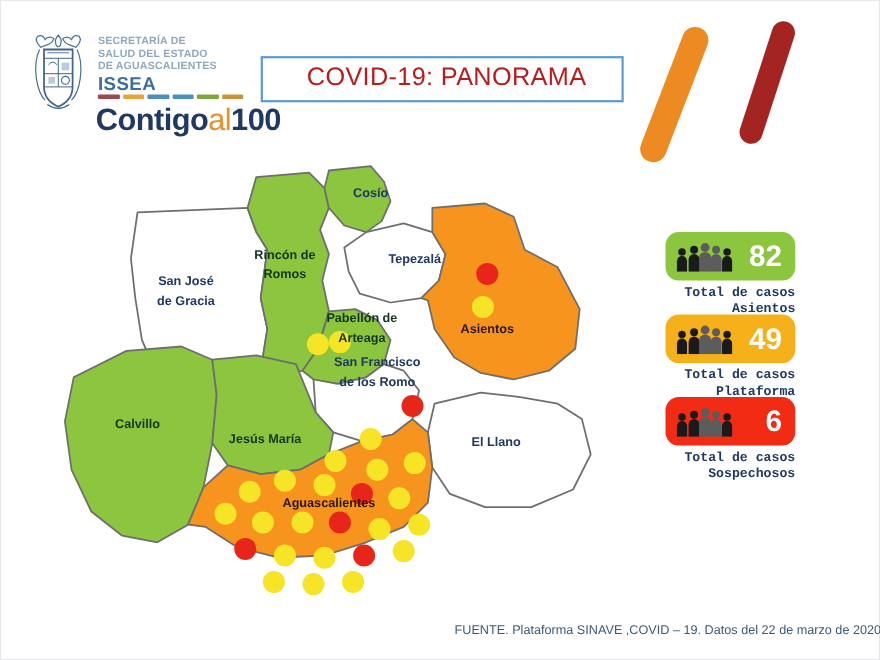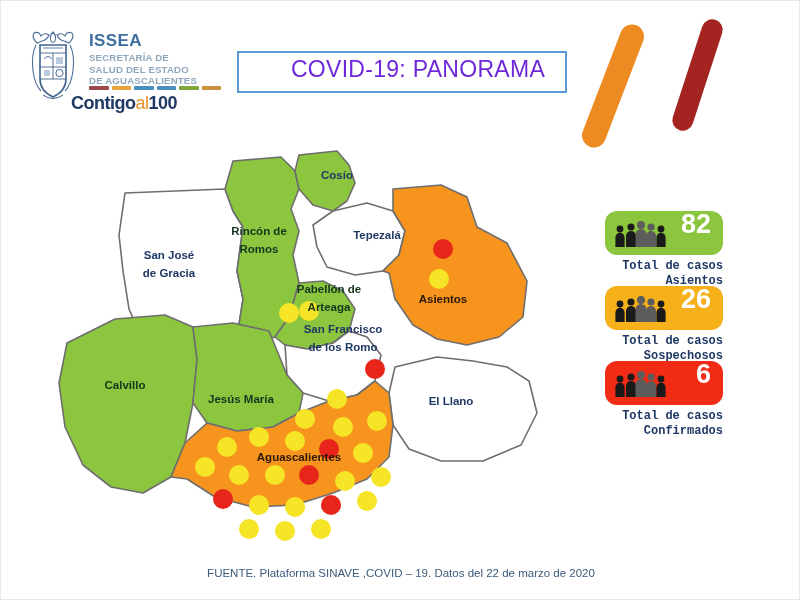--- a/index.html
+++ b/index.html
@@ -37,34 +37,34 @@
   #issea-sub {
     font-size:9.6px; font-weight:bold; color:#8FA8BE;
     line-height:1.2; letter-spacing:.2px; margin-top:1px;
   }
   #rule-multicolor {
     position:absolute; left:66px; top:57px; width:132px; height:4px;
     display:flex; gap:3px;
   }
   #rule-multicolor i { flex:1; height:100%; display:block; border-radius:1px; }
   #contigo {
-    position:absolute; left:48px; top:64px;
-    font-size:18px; font-weight:bold; color:#1F3864; letter-spacing:-.5px;
+    position:absolute; left:64px; top:64px;
+    font-size:28px; font-weight:bold; color:#1F3864; letter-spacing:-.5px;
     white-space:nowrap;
   }
   #contigo .al { color:#E8912B; font-weight:normal; }
 
   
   #title-box {
     position:absolute; left:236px; top:50px; width:330px; height:42px;
     background:#ffffff; border:2px solid #5B9BD5;
   }
   #title-line1 {
-    position:absolute; left:252px; top:55px; width:330px;
-    text-align:center; font-size:23px; color:#6d28d9; letter-spacing:.3px;
+    position:absolute; left:240px; top:55px; width:330px;
+    text-align:center; font-size:23px; color:#b91c1c; letter-spacing:.3px;
   }
   #title-line2 {
     position:absolute; left:236px; top:86px; width:330px;
     text-align:center; font-size:23px; color:#1a1a1a; letter-spacing:.3px;
   }
 
   
   #map-wrap { position:absolute; left:36px; top:130px; width:560px; height:420px; }
   #map-svg { width:100%; height:100%; display:block; }
   .muni-label {
@@ -72,39 +72,39 @@
     font-size:11.5px; font-weight:bold; fill:#1F3864;
     text-anchor:middle; paint-order:stroke;
   }
   .muni-label.on-green { fill:#14361F; }
   .muni-label.on-orange { fill:#2b1708; }
 
   
   .stat { position:absolute; left:604px; width:118px; }
   .stat-pill {
     height:44px; border-radius:12px; position:relative;
-    display:flex; justify-content:flex-end;
+    display:flex; align-items:center; justify-content:flex-end;
     padding-right:12px;
   }
   .stat-num {
     font-size:27px; font-weight:bold; color:#ffffff; line-height:1;
   }
   .stat-icon { position:absolute; left:9px; top:9px; width:52px; height:27px; }
   .stat-caption {
     margin-top:4px; text-align:right;
     font-size:12px; font-weight:bold; color:#1F3864; line-height:1.25;font-family:Liberation Mono, monospace;
   }
   #stat-negativos { top:210px; }
   #stat-sospechosos { top:285px; }
   #stat-confirmados { top:360px; }
 
   
   #footer {
     position:absolute; left:0; top:566px; width:800px;
-    text-align:center; font-size:11.5px; color:#3C5A7A;
+    text-align:right; font-size:11.5px; color:#3C5A7A;
   }
 </style>
 </head>
 <body>
 
 <div id="slide">
 
   <div class="swoosh" id="swoosh-orange"></div>
   <div class="swoosh" id="swoosh-red"></div>
 
@@ -125,26 +125,26 @@
         <path d="M17 50 H43"></path>
       </g>
       <circle cx="36.5" cy="44" r="3.6" fill="none" stroke="#41648E" stroke-width="1"></circle>
       <path d="M21 30 q4 -5 8 0" stroke="#41648E" stroke-width="0.9" fill="none"></path>
       <rect x="21" y="41" width="6" height="6" fill="#B9CBDD"></rect>
       <rect x="33" y="28" width="7" height="7" fill="#B9CBDD"></rect>
       <path d="M20 19 h20" stroke="#41648E" stroke-width="0.8"></path>
       <path d="M20 66 q10 7 20 0" stroke="#41648E" stroke-width="1" fill="none"></path>
     </svg>
     <div id="issea-text">
-      <div id="issea-name">ISSEA</div>
       <div id="issea-sub">
         <div>SECRETARÍA DE</div>
         <div>SALUD DEL ESTADO</div>
         <div>DE AGUASCALIENTES</div>
       </div>
+      <div id="issea-name">ISSEA</div>
     </div>
     <div id="rule-multicolor">
       <i style="background: rgb(158, 74, 74);"></i>
         <i style="background: rgb(232, 163, 61);"></i>
         <i style="background: rgb(75, 143, 191);"></i>
         <i style="background: rgb(75, 143, 191);"></i>
         <i style="background: rgb(127, 166, 60);"></i>
         <i style="background: rgb(200, 145, 58);"></i>
     </div>
     <div id="contigo"><span>Contigo</span><span class="al">al</span><span>100</span></div>
@@ -298,25 +298,25 @@
           <circle cx="27" cy="5" r="4"></circle>
             <path d="M21.5 27V14.5a5.5 5.5 0 0 1 11 0V27z"></path>
           <circle cx="37" cy="7" r="3.6"></circle>
             <path d="M32 27v-11a5 5 0 0 1 10 0v11z"></path>
         </g>
         <g fill="#1a1a1a">
           <circle cx="47" cy="9" r="3.4"></circle>
             <path d="M42.4 27v-9.6a4.6 4.6 0 0 1 9.2 0V27z"></path>
         </g>
       </svg>
-      <span class="stat-num">26</span>
+      <span class="stat-num">49</span>
     </div>
     <div class="stat-caption">
       <div>Total de casos</div>
-      <div>Sospechosos</div>
+      <div>Plataforma</div>
     </div>
   </div>
 
   <div class="stat" id="stat-confirmados">
     <div class="stat-pill" style="background:#F22B15">
       <svg class="stat-icon" viewBox="0 0 52 27">
         <g fill="#1a1a1a">
           <circle cx="6" cy="9" r="3.4"></circle>
             <path d="M1.4 27v-9.6a4.6 4.6 0 0 1 9.2 0V27z"></path>
           <circle cx="17" cy="7" r="3.6"></circle>
@@ -330,19 +330,19 @@
         </g>
         <g fill="#1a1a1a">
           <circle cx="47" cy="9" r="3.4"></circle>
             <path d="M42.4 27v-9.6a4.6 4.6 0 0 1 9.2 0V27z"></path>
         </g>
       </svg>
       <span class="stat-num">6</span>
     </div>
     <div class="stat-caption">
       <div>Total de casos</div>
-      <div>Confirmados</div>
+      <div>Sospechosos</div>
     </div>
   </div>
 
   <div id="footer">FUENTE. Plataforma SINAVE ,COVID – 19. Datos del 22 de marzo de 2020</div>
 
 </div>
 
 </body></html>

